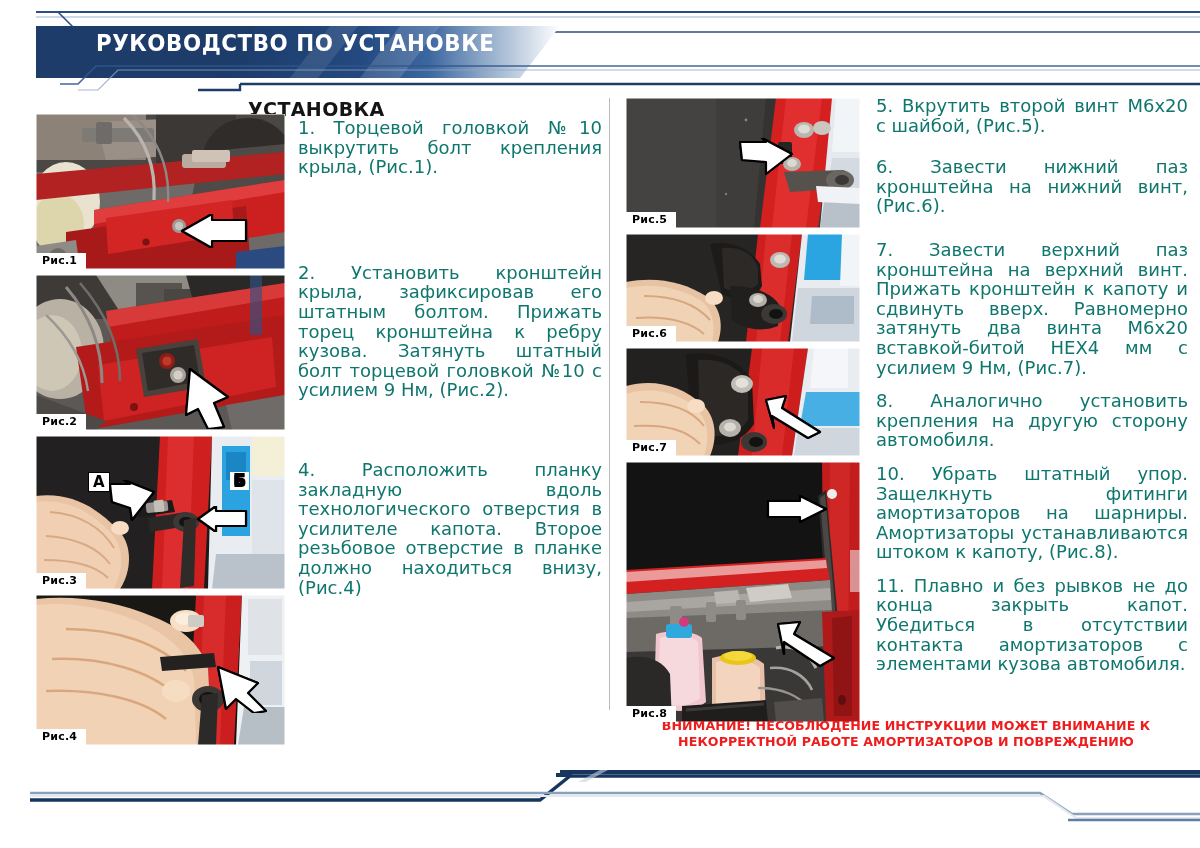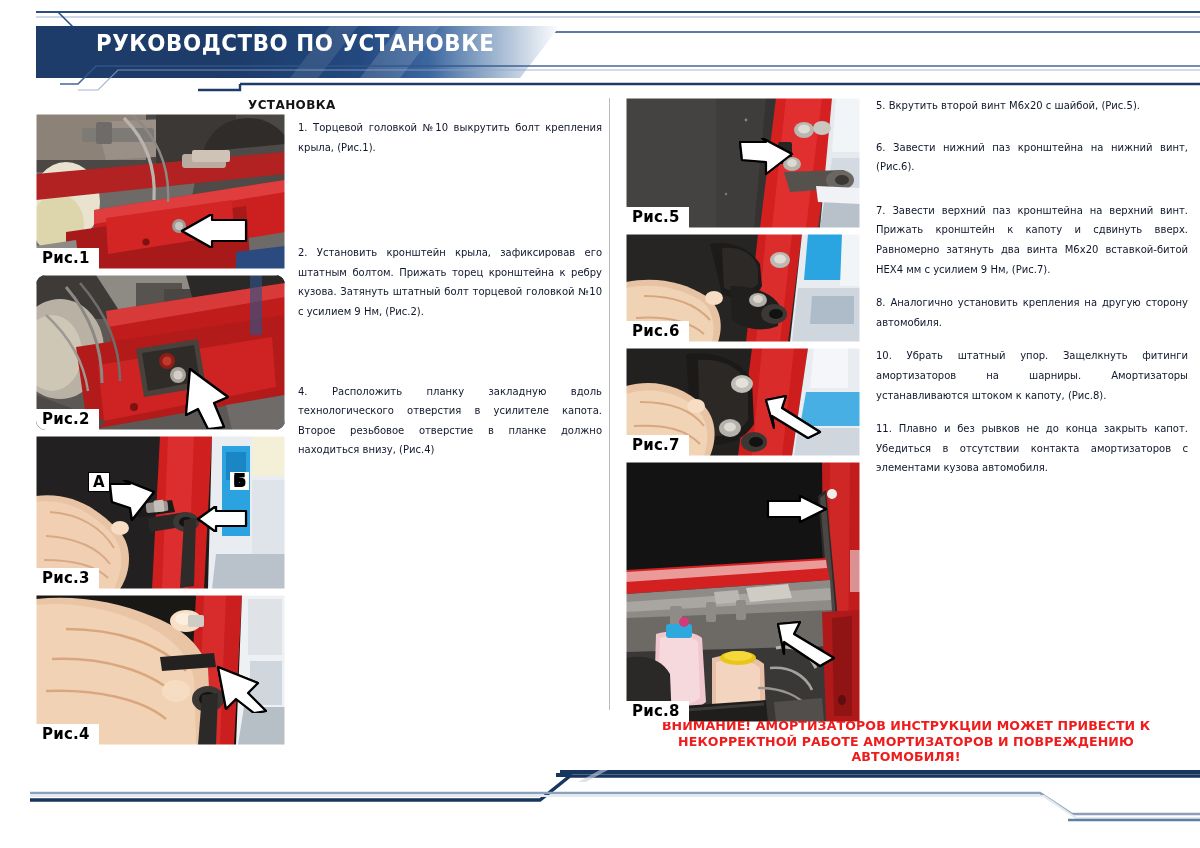--- a/index.html
+++ b/index.html
@@ -68,21 +68,21 @@
     left: 36px;
     top: 0;
     width: 566px;
     height: 625px;
   }
 
   .section-title {
     position: absolute;
     left: 212px;
     top: 6px;
-    font-size: 12px;
+    font-size: 19px;
     font-weight: bold;
     color: #141414;
     letter-spacing: 0.4px;
   }
 
   .left-figs {
     position: absolute;
     left: 0;
     top: 22px;
     width: 249px;
@@ -110,43 +110,43 @@
   }
   .right-steps {
     position: absolute;
     left: 250px;
     top: 4px;
     width: 312px;
   }
 
   
   .step {
-    font-size: 10px;
+    font-size: 18px;
     line-height: 19.6px;
-    color: #0f172a;
+    color: #0f766e;
     text-align: justify;
     text-justify: inter-word;
     margin-bottom: 14px;
   }
   .step:last-child { margin-bottom: 0; }
 
   
   .fig {
     position: relative;
     overflow: hidden;
     background: #2a2a2a;
     margin-bottom: 6px;
   }
   .fig-caption {
     position: absolute;
     left: 0;
     bottom: 0;
     background: #ffffff;
     color: #000000;
-    font-size: 15px;
+    font-size: 11px;
     font-weight: bold;
     padding: 1px 9px 2px 6px;
     letter-spacing: 0.2px;
     z-index: 30;
     margin-top: 46px;
   }
 
   
   .photo { position: absolute; inset: 0; }
 
@@ -276,21 +276,21 @@
             <circle cx="22" cy="143" r="9" fill="#6f6b67"></circle>
             <path d="M200,138 L249,132 L249,155 L200,155 Z" fill="#2b4a80"></path>
             <rect x="0" y="0" width="249" height="155" fill="none" stroke="#ffffff" stroke-width="1"></rect>
           </svg>
           <svg class="arrow" style="left:142px;top:100px;" width="70" height="34" viewBox="0 0 70 34">
             <path d="M68,6 L34,6 L34,0 L4,17 L34,34 L34,27 L68,27 Z" fill="#ffffff" stroke="#000000" stroke-width="2.2" stroke-linejoin="round"></path>
           </svg>
           <div class="fig-caption">Рис.1</div>
         </div>
 
-        <div class="fig" style="width:249px;height:155px;border-radius:10px;">
+        <div class="fig" style="width:249px;height:155px;">
           <svg class="photo" viewBox="0 0 249 155" preserveAspectRatio="none">
             <rect width="249" height="155" fill="#5b5856"></rect>
             <path d="M0,0 H249 V44 H0 Z" fill="#3d3a38"></path>
             <ellipse cx="24" cy="74" rx="44" ry="50" fill="#b9b2a4"></ellipse>
             <ellipse cx="16" cy="78" rx="30" ry="38" fill="#cec7b6"></ellipse>
             <path d="M60,0 L180,0 L206,34 L86,40 Z" fill="#8e8a84"></path>
             <rect x="100" y="8" width="46" height="30" fill="#57534f"></rect>
             <rect x="128" y="14" width="50" height="24" fill="#4a4642"></rect>
             <path d="M176,0 H249 V52 L182,46 Z" fill="#32302e"></path>
             <path d="M150,0 L249,0 L249,30 L160,36 Z" fill="#2b2927"></path>
@@ -554,23 +554,22 @@
         <div class="step" style="margin-top:22px;">6. Завести нижний паз кронштейна на нижний винт, (Рис.6).</div>
         <div class="step" style="margin-top:24px;">7. Завести верхний паз кронштейна на верхний винт. Прижать кронштейн к капоту и сдвинуть вверх. Равномерно затянуть два винта М6х20 вставкой-битой HEX4 мм с усилием 9 Нм, (Рис.7).</div>
         <div class="step" style="margin-top:10px;">8. Аналогично установить крепления на другую сторону автомобиля.</div>
         <div class="step" style="margin-top:14px;">10. Убрать штатный упор. Защелкнуть фитинги амортизаторов на шарниры. Амортизаторы устанавливаются штоком к капоту, (Рис.8).</div>
         <div class="step" style="margin-top:10px;">11. Плавно и без рывков не до конца закрыть капот. Убедиться в отсутствии контакта амортизаторов с элементами кузова автомобиля.</div>
       </div>
     </div>
   </div>
 
   <div class="warning">
-    <div>ВНИМАНИЕ! АМОРТИЗАТОРОВ ИНСТРУКЦИИ МОЖЕТ ПРИВЕСТИ К</div>
+    <div>ВНИМАНИЕ! НЕСОБЛЮДЕНИЕ ИНСТРУКЦИИ МОЖЕТ ВНИМАНИЕ К</div>
     <div>НЕКОРРЕКТНОЙ РАБОТЕ АМОРТИЗАТОРОВ И ПОВРЕЖДЕНИЮ</div>
-    <div>АВТОМОБИЛЯ!</div>
   </div>
 
   <div class="footer-wrap">
     <svg width="1200" height="78" viewBox="0 0 1200 78">
       <path d="M30,30 L540,30 L570,6 L1200,6" stroke="#17365f" stroke-width="3.4" fill="none"></path>
       <path d="M30,23 L1040,23 L1072,44 L1200,44" stroke="#8aa0bd" stroke-width="2.6" fill="none"></path>
       <path d="M30,26 L1044,26 L1076,48 L1200,48" stroke="#e4e9f0" stroke-width="2.2" fill="none"></path>
       <path d="M560,2 L1200,2" stroke="#17365f" stroke-width="4" fill="none"></path>
       <path d="M556,5 L572,5" stroke="#17365f" stroke-width="4" fill="none"></path>
       <path d="M1068,50 L1200,50" stroke="#5f7ea6" stroke-width="2.4" fill="none"></path>

